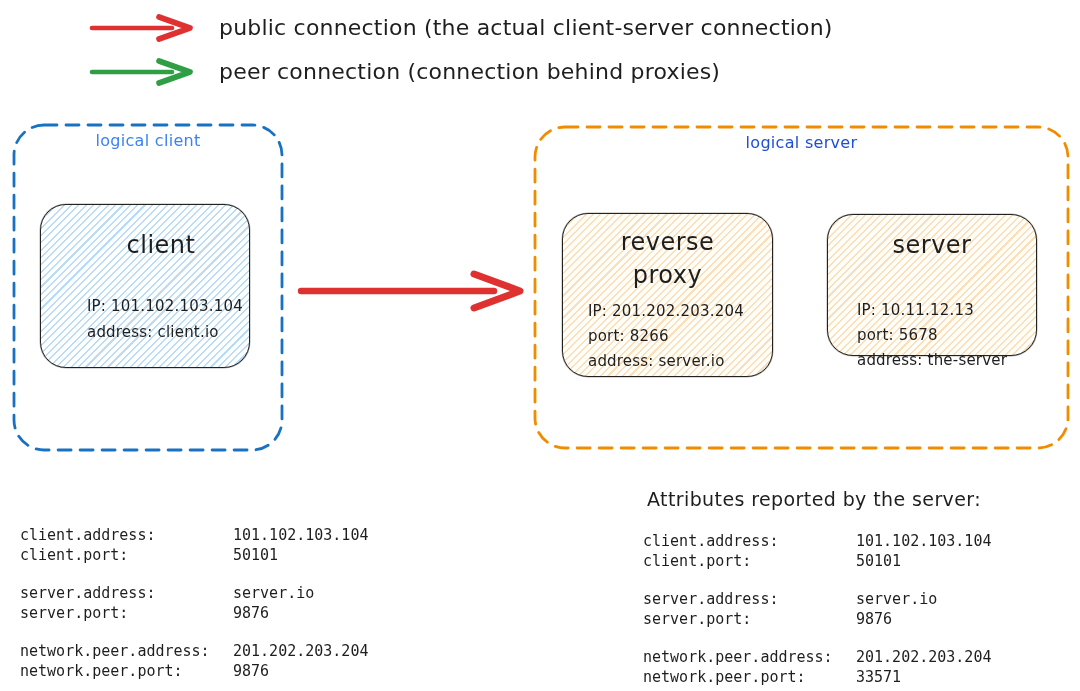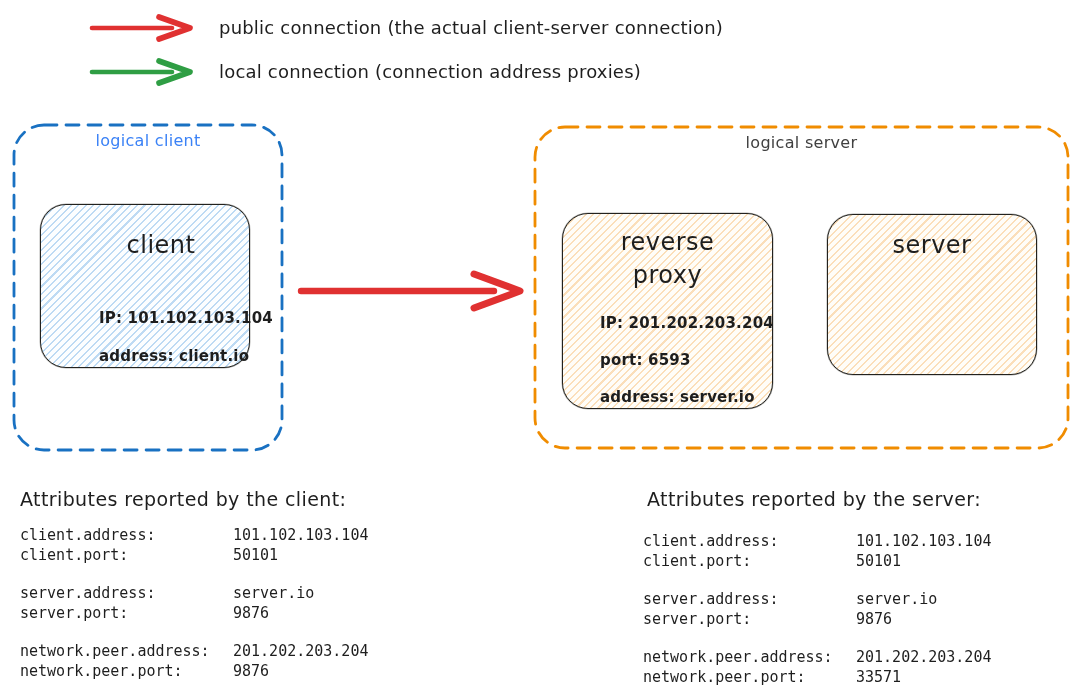--- a/index.html
+++ b/index.html
@@ -9,21 +9,21 @@
     position: relative;
     font-family: "DejaVu Sans", "Liberation Sans", sans-serif;
     color: #1e1e1e;
     overflow: hidden;
   }
   .abs { position: absolute; }
 
   
   .legend-label {
     position: absolute;
-    font-size: 18px;
+    font-size: 22px;
     line-height: 22px;
     white-space: nowrap;
     letter-spacing: 0.2px;
   }
 
   
   .group-box { position: absolute; }
   .group-box svg.frame { position: absolute; inset: 0; }
   .group-label {
     position: absolute;
@@ -61,21 +61,21 @@
     letter-spacing: 0.5px;
   }
   .node-title .wrap { display: inline-block; max-width: 140px; }
   .node-lines {
     position: absolute;
     font-size: 15px;
     line-height: 21px;
     white-space: nowrap;
     letter-spacing: 0.2px;
   }
-  .node-lines div { margin: 16px; font-weight: bold; }
+  .node-lines div { margin: 4px; }
   #client-node .node-lines { line-height: 22px; }
 
   
   .report-heading {
     position: absolute;
     font-size: 19px;
     letter-spacing: 0.4px;
     white-space: nowrap;
   }
   .kv-group { position: absolute; }
@@ -99,21 +99,21 @@
   <svg class="abs" style="left:88px; top:12px;" width="110" height="32" viewBox="0 0 110 32">
     <line x1="4" y1="16" x2="84" y2="16" stroke="#e03131" stroke-width="4.6" stroke-linecap="round"></line>
     <polyline points="71,5 102,16 71,27" fill="none" stroke="#e03131" stroke-width="5.6" stroke-linecap="round" stroke-linejoin="round"></polyline>
   </svg>
   <span class="legend-label" style="left:219px; top:17px;">public connection (the actual client-server connection)</span>
 
   <svg class="abs" style="left:88px; top:56px;" width="110" height="32" viewBox="0 0 110 32">
     <line x1="4" y1="16" x2="84" y2="16" stroke="#2f9e44" stroke-width="4.6" stroke-linecap="round"></line>
     <polyline points="71,5 102,16 71,27" fill="none" stroke="#2f9e44" stroke-width="5.6" stroke-linecap="round" stroke-linejoin="round"></polyline>
   </svg>
-  <span class="legend-label" style="left:219px; top:61px;">local connection (connection address proxies)</span>
+  <span class="legend-label" style="left:219px; top:61px;">peer connection (connection behind proxies)</span>
 
   <div class="group-box" style="left:12px; top:123px; width:272px; height:329px;">
     <svg class="frame" width="272" height="329" viewBox="0 0 272 329">
       <rect x="2" y="2" width="268" height="325" rx="30" fill="none" stroke="#1971c2" stroke-width="2.8" stroke-dasharray="13 9" stroke-linecap="round"></rect>
     </svg>
     <div class="group-label" style="color:#3b82f6;">logical client</div>
   </div>
 
   <div class="node blue-fill" id="client-node" style="left:40px; top:204px; width:210px; height:164px;">
     <div class="node-title" style="top:24px;margin-left:32px;">
@@ -127,41 +127,45 @@
 
   <svg class="abs" style="left:296px; top:268px;" width="232" height="46" viewBox="0 0 232 46">
     <line x1="5" y1="23" x2="198" y2="23" stroke="#e03131" stroke-width="6.4" stroke-linecap="round"></line>
     <polyline points="178,6 224,23 178,40" fill="none" stroke="#e03131" stroke-width="7" stroke-linecap="round" stroke-linejoin="round"></polyline>
   </svg>
 
   <div class="group-box" style="left:533px; top:125px; width:537px; height:325px;">
     <svg class="frame" width="537" height="325" viewBox="0 0 537 325">
       <rect x="2" y="2" width="533" height="321" rx="30" fill="none" stroke="#f08c00" stroke-width="2.8" stroke-dasharray="13 9" stroke-linecap="round"></rect>
     </svg>
-    <div class="group-label" style="color:#404040;">logical server</div>
-  </div>
-
-  <div class="node orange-fill" style="left:562px; top:213px; width:211px; height:196px;">
+    <div class="group-label" style="color:#1d4ed8;">logical server</div>
+  </div>
+
+  <div class="node orange-fill" style="left:562px; top:213px; width:211px; height:164px;">
     <div class="node-title" style="top:12px;">
       <span class="wrap">reverse proxy</span>
     </div>
     <div class="node-lines" style="left:21px; top:83px;">
       <div>IP: 201.202.203.204</div>
-      <div>port: 6593</div>
+      <div>port: 8266</div>
       <div>address: server.io</div>
     </div>
   </div>
 
-  <div class="node orange-fill" style="left:827px; top:214px; width:210px; height:161px;">
+  <div class="node orange-fill" style="left:827px; top:214px; width:210px; height:142px;">
     <div class="node-title" style="top:14px;">
       <span class="wrap">server</span>
     </div>
-  </div>
-
-  <div class="report-heading" style="left:20px; top:488px;">Attributes reported by the client:</div>
+    <div class="node-lines" style="left:25px; top:81px;">
+      <div>IP: 10.11.12.13</div>
+      <div>port: 5678</div>
+      <div>address: the-server</div>
+    </div>
+  </div>
+
 
   <div class="kv-group" style="left:20px; top:525px;">
     <div class="kv-row">
       <span class="k">client.address:</span>
       <span class="v">101.102.103.104</span>
     </div>
     <div class="kv-row">
       <span class="k">client.port:</span>
       <span class="v">50101</span>
     </div>

